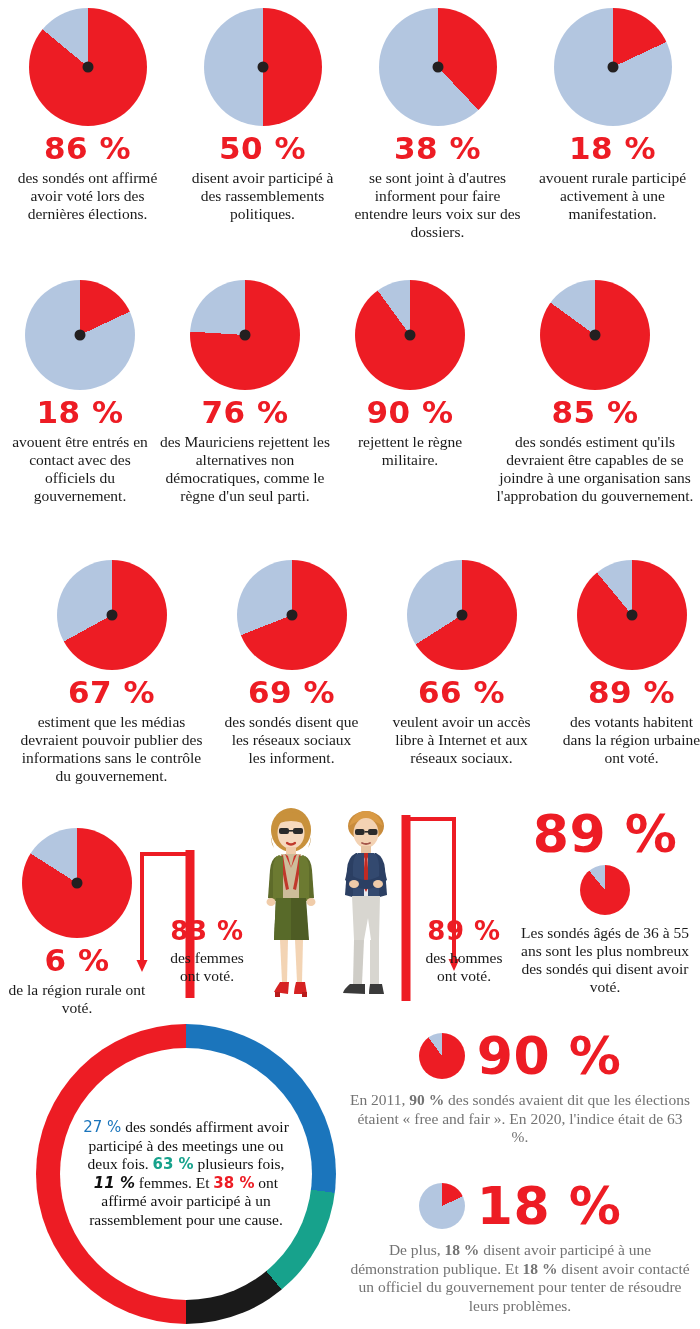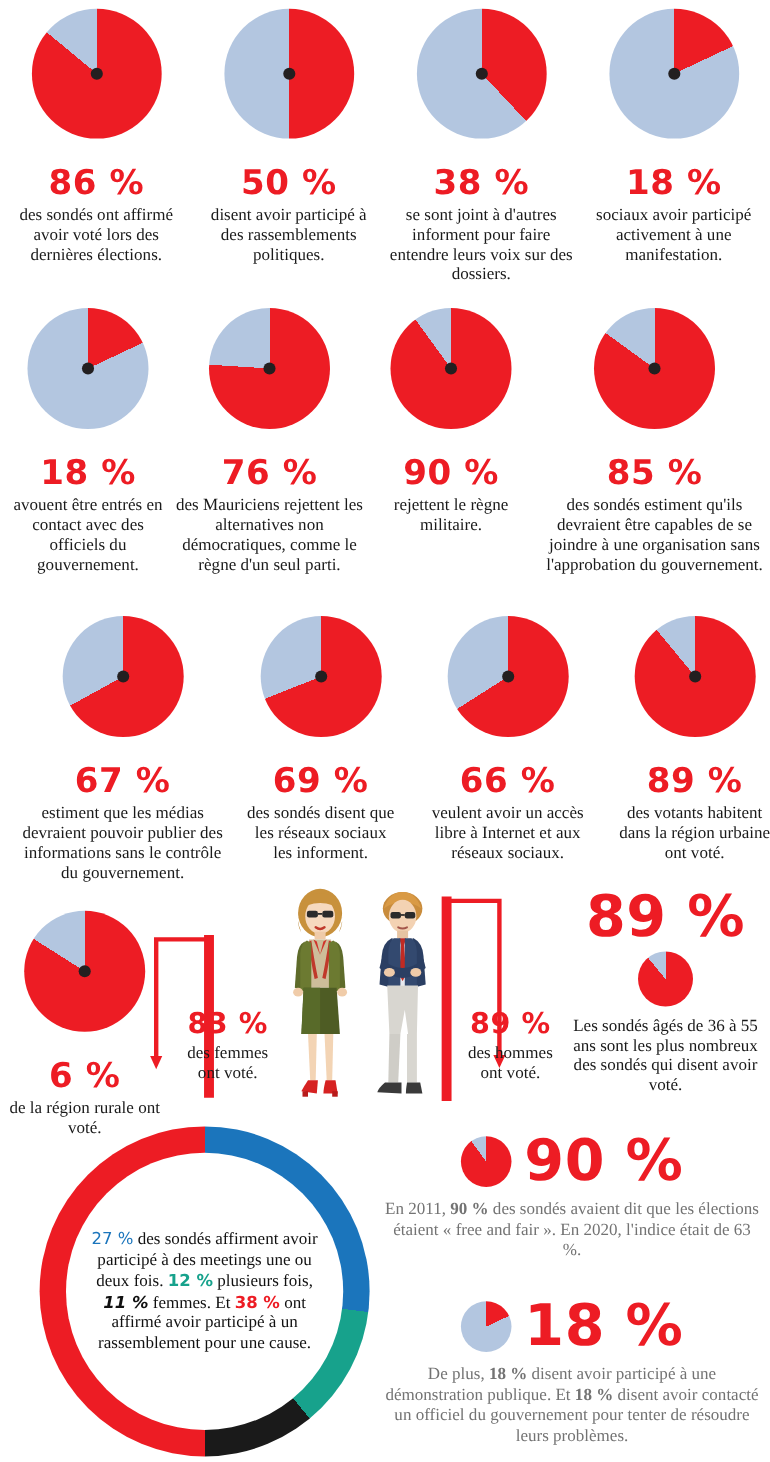--- a/index.html
+++ b/index.html
@@ -41,21 +41,21 @@
   }
   .pie.nohub::after { display: none; }
 
   .pct {
     font-family: "DejaVu Sans", sans-serif;
     font-weight: bold;
     color: #ED1C24;
     letter-spacing: 0.5px;
     line-height: 1;
   }
-  .pct.big   { font-size: 31px; margin-top: 25px; }
+  .pct.big   { font-size: 31px; margin-top: 7px; }
   .pct.huge  { font-size: 52px; }
   .pct.mid   { font-size: 26px; }
 
   .cap {
     font-size: 15.5px;
     line-height: 1.17;
     margin-top: 5px;
     color: #1a1a1a;
   }
 
@@ -121,21 +121,21 @@
 
       <div class="cell" style="width:175px;">
         <div class="pie" style="width:118px;height:118px;background:conic-gradient(#ED1C24 0% 38%, #B3C6E0 38% 100%);"></div>
         <div class="pct big">38 %</div>
         <div class="cap" style="width:170px;">se sont joint à d'autres informent pour faire entendre leurs voix sur des dossiers.</div>
       </div>
 
       <div class="cell" style="width:175px;">
         <div class="pie" style="width:118px;height:118px;background:conic-gradient(#ED1C24 0% 18%, #B3C6E0 18% 100%);"></div>
         <div class="pct big">18 %</div>
-        <div class="cap" style="width:150px;">sociaux avoir participé activement à une manifestation.</div>
+        <div class="cap" style="width:150px;">avouent rurale participé activement à une manifestation.</div>
       </div>
 
     </div>
   </div>
 
   <div class="abs" style="left:0;top:280px;">
     <div class="row">
 
       <div class="cell" style="width:160px;">
         <div class="pie" style="width:110px;height:110px;background:conic-gradient(#ED1C24 0% 18%, #B3C6E0 18% 100%);"></div>
@@ -313,21 +313,21 @@
     <div style="display:flex;justify-content:center;margin-top:5px;">
       <div class="pie nohub" style="width:50px;height:50px;background:conic-gradient(#ED1C24 0% 89%, #B3C6E0 89% 100%);"></div>
     </div>
     <div class="cap" style="width:186px;margin-top:9px;">Les sondés âgés de 36 à 55 ans sont les plus nombreux des sondés qui disent avoir voté.</div>
   </div>
 
   <div class="abs donut" style="left:36px;top:1024px;width:300px;height:300px;
               background:conic-gradient(#1B75BC 0% 27%, #17A28C 27% 39%, #1A1A1A 39% 50%, #ED1C24 50% 100%);">
     <div class="hole" style="width:252px;height:252px;"></div>
     <div class="inner-text">
-      <span class="b-blue">27 %</span><span> des sondés affirment avoir participé à des meetings une ou deux fois. </span><span class="b-teal">12 %</span><span> plusieurs fois, </span><span class="b-black">11 %</span><span> femmes. Et </span><span class="b-red">38 %</span><span> ont affirmé avoir participé à un rassemblement pour une cause.</span>
+      <span class="b-blue">27 %</span><span> des sondés affirment avoir participé à des meetings une ou deux fois. </span><span class="b-teal">63 %</span><span> plusieurs fois, </span><span class="b-black">11 %</span><span> femmes. Et </span><span class="b-red">38 %</span><span> ont affirmé avoir participé à un rassemblement pour une cause.</span>
     </div>
   </div>
 
   <div class="abs" style="left:345px;top:1030px;width:350px;">
     <div style="display:flex;align-items:center;justify-content:center;gap:12px;">
       <div class="pie nohub" style="width:46px;height:46px;background:conic-gradient(#ED1C24 0% 90%, #B3C6E0 90% 100%);"></div>
       <div class="pct huge">90 %</div>
     </div>
     <div class="note" style="width:340px;margin:9px auto 0;">
       <span>En 2011, </span><span class="b-bold">90 %</span><span> des sondés avaient dit que les élections étaient « free and fair ». En 2020, l'indice était de 63 %.</span>

